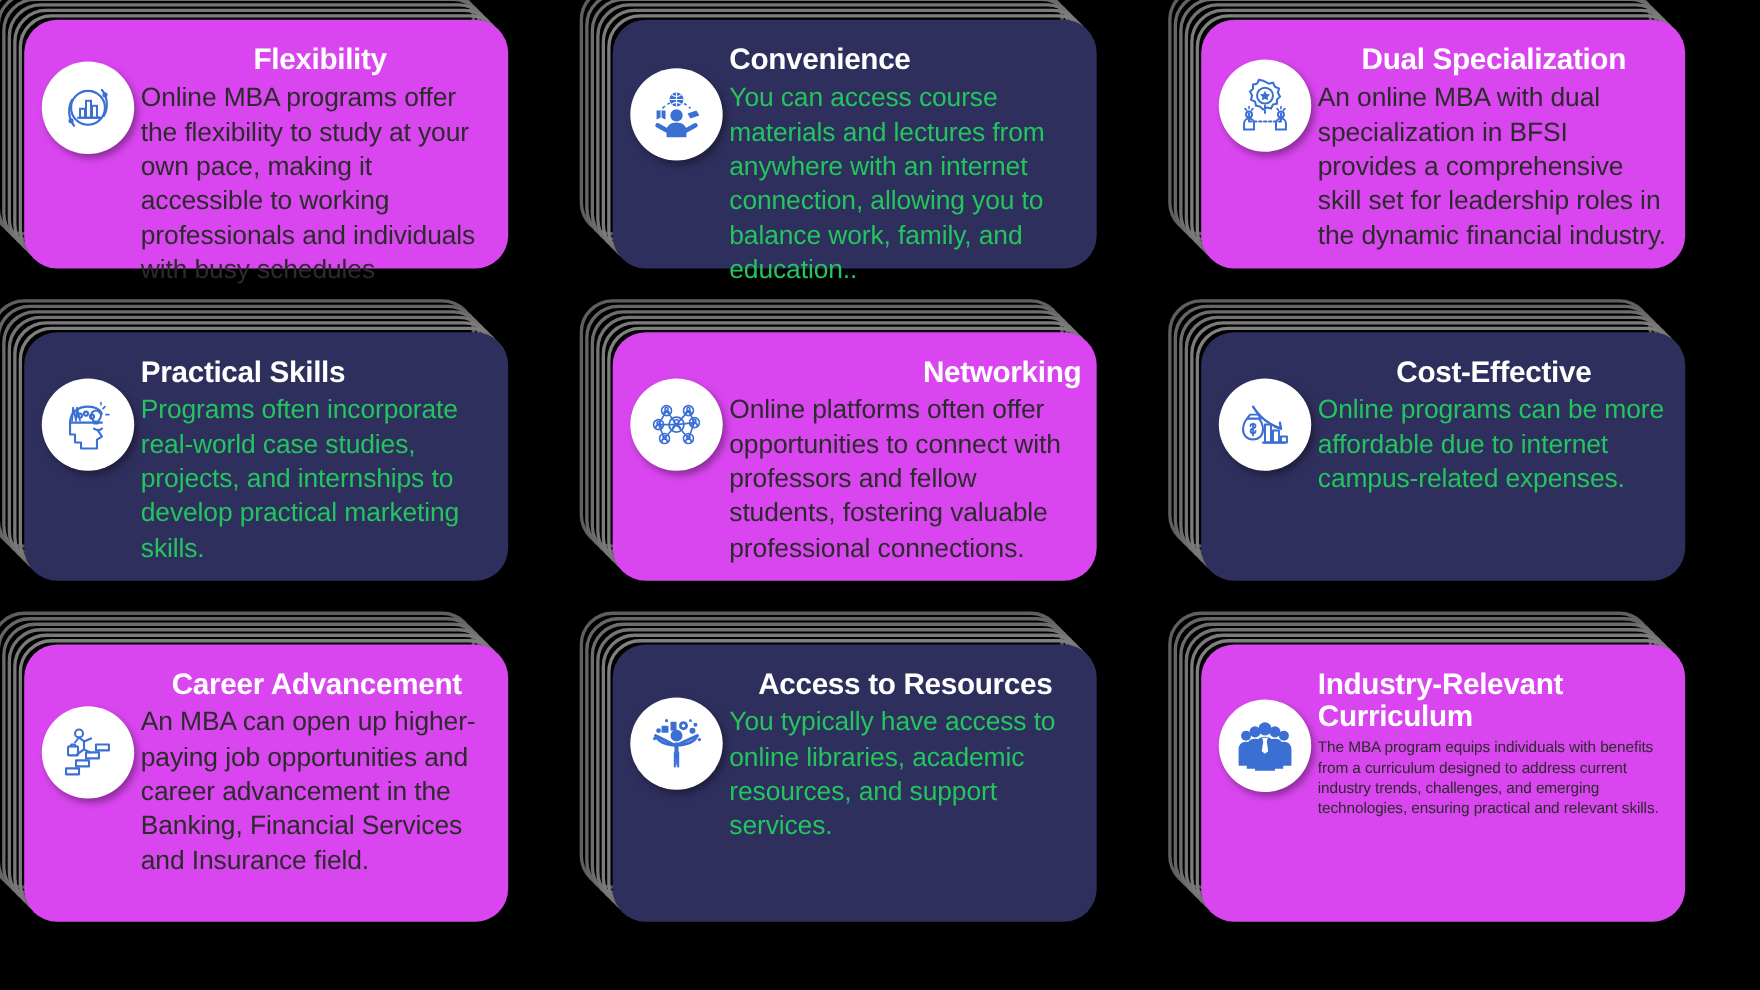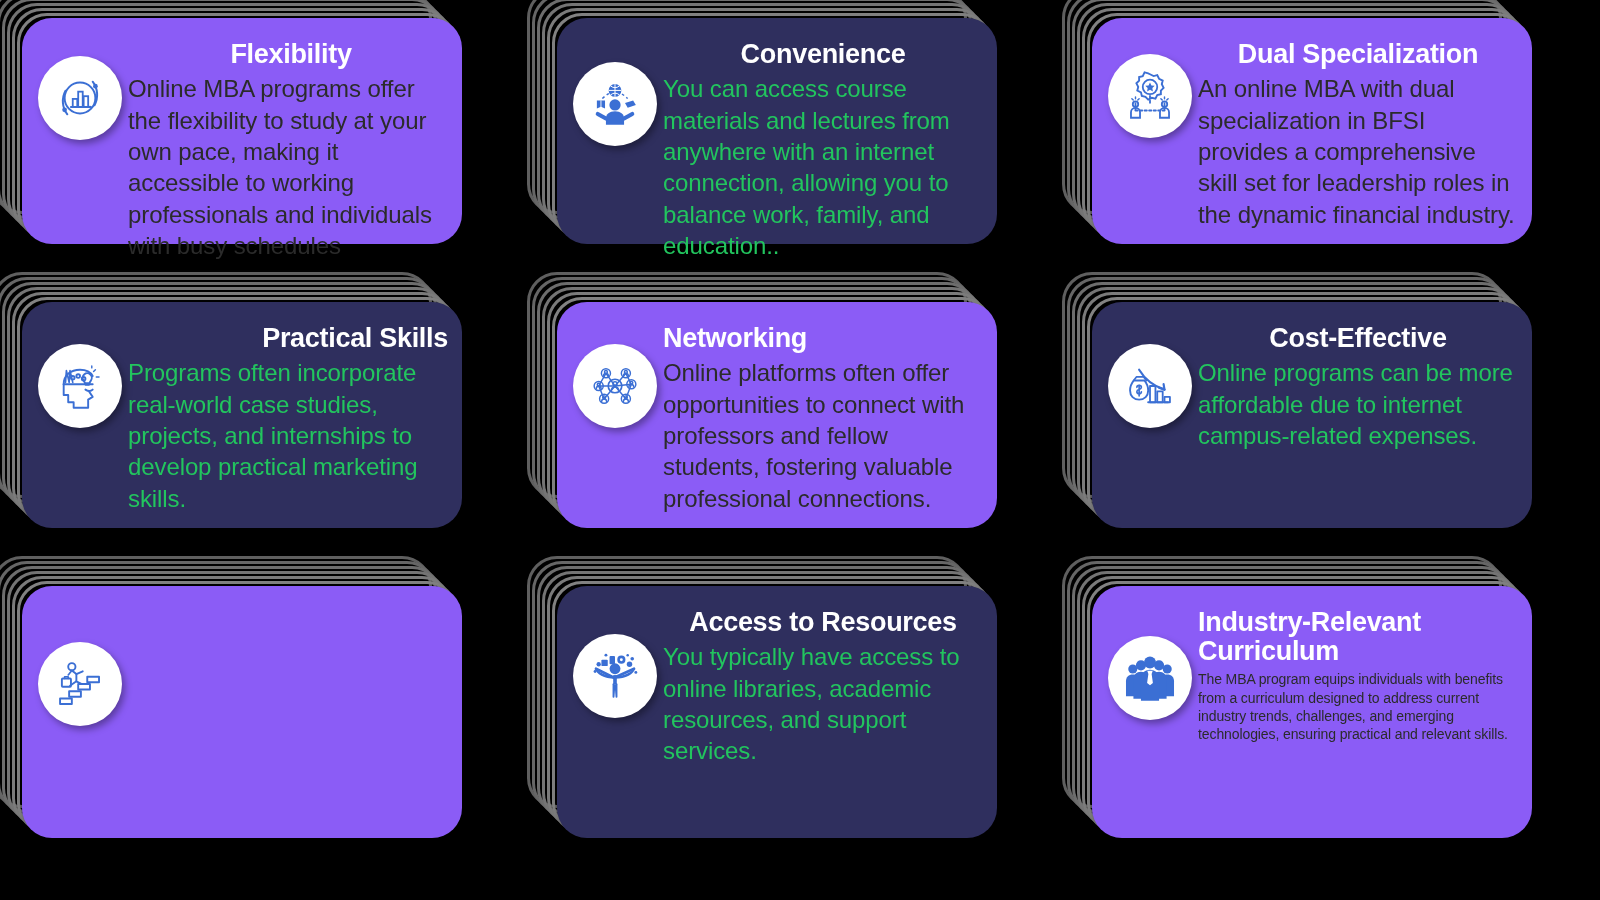--- a/index.html
+++ b/index.html
@@ -66,21 +66,21 @@
     left: 0; top: 0;
     width: 440px;
     height: 226px;
     border-radius: 30px;
     display: flex;
     align-items: flex-start;
     padding: 16px 14px 16px 16px;
     box-shadow: 4px 6px 10px rgba(0,0,0,0.55);
     overflow: visible;
   }
-  .card.orange { background: #8b5cf6; }
+  .card.orange { background: #d946ef; }
   .card.navy   { background: #2F2F5E; }
 
   .card.orange .card-title { color: #FFFFFF; }
   .card.orange .card-body  { color: #2B2B2B; }
   .card.navy   .card-title { color: #FFFFFF; }
   .card.navy   .card-body  { color: #22c55e; }
 
   
   .badge {
     flex: 0 0 auto;
@@ -112,28 +112,28 @@
   }
   .card-body {
     font-size: 24px;
     line-height: 1.31;
     letter-spacing: -0.1px;
   }
 
   
   
   .c0 .card-title { text-align: center; padding-left: 6px; }
-  .c1 .card-title { text-align: center; }
+  .c1 .card-title { text-align: left; }
   .c1 .badge { margin-top: 28px; }
   .c2 .card-title { text-align: center; }
   .c2 .badge { margin-top: 20px; }
 
-  .c3 .card-title { text-align: right; }
+  .c3 .card-title { text-align: left; }
   .c3 .badge { margin-top: 26px; }
-  .c4 .card-title { text-align: left; }
+  .c4 .card-title { text-align: right; }
   .c4 .badge { margin-top: 26px; }
   .c5 .card-title { text-align: center; }
   .c5 .badge { margin-top: 26px; }
 
   .c6 .card-title { text-align: center; }
   .c6 .badge { margin-top: 40px; }
   .c7 .card-title { text-align: center; }
   .c7 .badge { margin-top: 32px; }
   .c8 .card-title { white-space: normal; }
   .c8 .badge { margin-top: 34px; }
@@ -377,20 +377,24 @@
             <rect x="30" y="32" width="13" height="6"></rect>
             <rect x="40" y="24" width="13" height="6"></rect>
             <circle cx="23" cy="13" r="4"></circle>
             <path d="M23 17l5 4 7-3"></path>
             <path d="M28 21v8l6 3"></path>
             <path d="M28 29l-7 5"></path>
             <rect x="12" y="26" width="10" height="9" rx="1"></rect>
             <path d="M15 26v-2h4v2" stroke-width="1.7"></path>
             <path d="M19 22l4-5" stroke-width="1.8"></path>
           </svg>
+        </div>
+        <div class="card-text">
+          <div class="card-title">Career Advancement</div>
+          <div class="card-body">An MBA can open up higher-paying job opportunities and career advancement in the Banking, Financial Services and Insurance field.</div>
         </div>
       </div>
     </div>
 
     <div class="cell c7 row3">
       <div class="stack">
         <i></i>
           <i></i>
           <i></i>
           <i></i>

